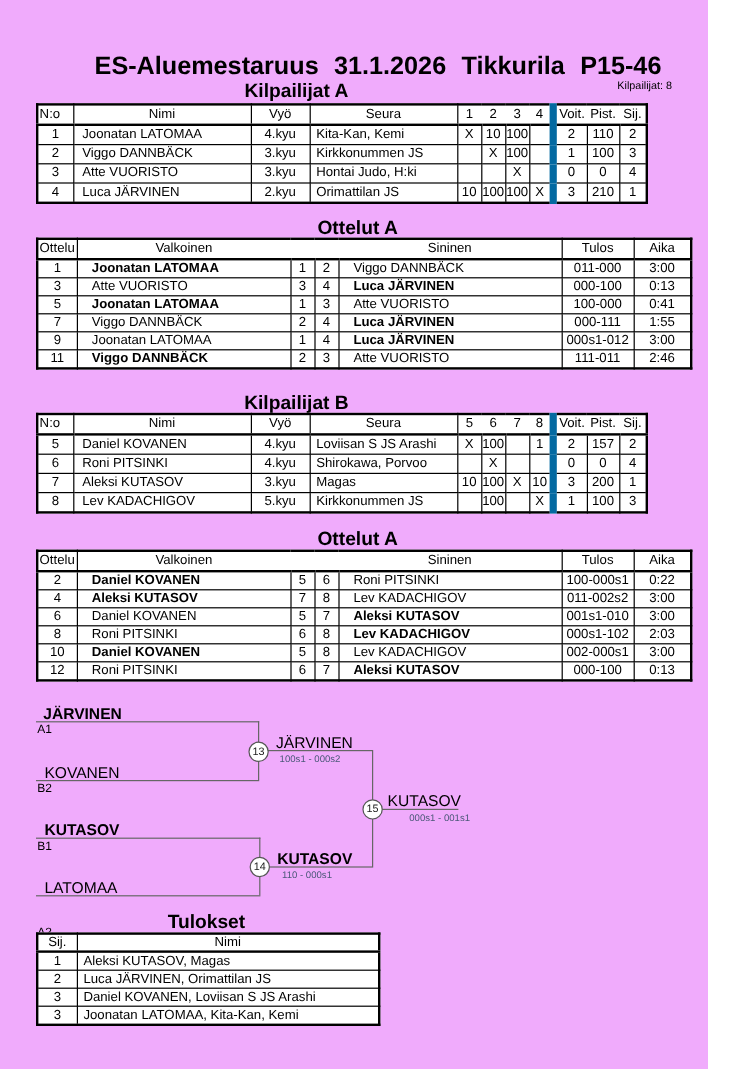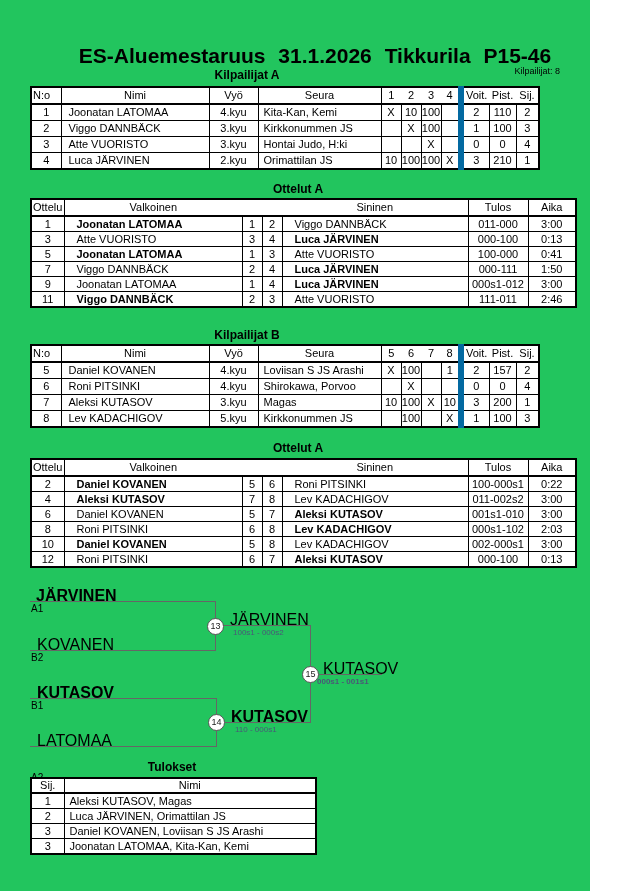--- a/index.html
+++ b/index.html
@@ -1,23 +1,23 @@
 <!DOCTYPE html>
 <html><head>
 <meta charset="utf-8">
 <style>
   html,body{margin:0;padding:0;background:#fff;}
-  .page{position:relative;width:590px;height:891px;background:#22c55e;overflow:hidden;
+  .page{position:relative;width:590px;height:891px;background:#f0abfc;overflow:hidden;
         font-family:"Liberation Sans",sans-serif;color:#000;}
 
   .title{position:absolute;top:44px;left:0;width:630px;text-align:center;
          font-size:21px;font-weight:bold;word-spacing:7px;}
   .comp-count{position:absolute;top:66px;right:30px;font-size:9px;}
 
-  .sec-head{position:absolute;transform:translateX(-50%);font-size:12px;font-weight:bold;white-space:nowrap;}
+  .sec-head{position:absolute;transform:translateX(-50%);font-size:16px;font-weight:bold;white-space:nowrap;}
 
   table{position:absolute;border-collapse:collapse;table-layout:fixed;background:#fff;
         border:2px solid #000;}
   th,td{border:1px solid #000;font-size:11px;line-height:1;padding:0 2px;
         overflow:hidden;white-space:nowrap;text-align:center;vertical-align:middle;}
   thead th{font-weight:normal;border-bottom:2px solid #000;height:15px;}
   td.b{font-weight:bold;}
 
   
   .pool td{height:15px;}
@@ -40,21 +40,21 @@
   .matches th:nth-child(5){border-left:0;}
 
   
   .results td{height:14px;}
   .results td:nth-child(2){text-align:left;padding-left:5px;}
   .results thead th{height:13px;}
 
   
   .bk-h{position:absolute;height:0;border-top:1px solid #666;}
   .bk-v{position:absolute;width:0;border-left:1px solid #666;}
-  .bk-name{position:absolute;font-size:16px;white-space:nowrap;}
+  .bk-name{position:absolute;font-size:13px;white-space:nowrap;}
   .bk-name.bold{font-weight:bold;}
   .bk-code{position:absolute;font-size:10px;white-space:nowrap;}
   .bk-score{position:absolute;font-size:8px;white-space:nowrap;}
   .bk-circle{position:absolute;width:15px;height:15px;border:1px solid #555;border-radius:50%;
              background:#fff;font-size:9px;line-height:15px;text-align:center;color:#222;}
 </style>
 </head>
 <body>
 
 <div class="page">
@@ -198,21 +198,21 @@
           <td>100-000</td>
           <td>0:41</td>
         </tr>
         <tr>
           <td>7</td>
           <td>Viggo DANNBÄCK</td>
           <td>2</td>
           <td>4</td>
           <td class="b">Luca JÄRVINEN</td>
           <td>000-111</td>
-          <td>1:50</td>
+          <td>1:55</td>
         </tr>
         <tr>
           <td>9</td>
           <td>Joonatan LATOMAA</td>
           <td>1</td>
           <td>4</td>
           <td class="b">Luca JÄRVINEN</td>
           <td>000s1-012</td>
           <td>3:00</td>
         </tr>
@@ -417,21 +417,21 @@
   <div class="bk-circle" style="left:207px;top:618px">13</div>
   <div class="bk-name" style="left:230px;top:611px">JÄRVINEN</div>
   <div class="bk-score" style="left: 233px; top: 628px; color: rgb(74, 88, 120);">100s1 - 000s2</div>
 
   <div class="bk-circle" style="left:208px;top:714px">14</div>
   <div class="bk-name bold" style="left:231px;top:708px">KUTASOV</div>
   <div class="bk-score" style="left: 235px; top: 725px; color: rgb(74, 88, 120);">110 - 000s1</div>
 
   <div class="bk-circle" style="left:302px;top:666px">15</div>
   <div class="bk-name" style="left:323px;top:660px">KUTASOV</div>
-  <div class="bk-score" style="left: 317px; top: 677px; color: rgb(74, 88, 120); font-weight: bold;">000s1 - 001s1</div>
+  <div class="bk-score" style="left: 341px; top: 677px; color: rgb(74, 88, 120);">000s1 - 001s1</div>
 
   <div class="sec-head" style="left:172px;top:760px">Tulokset</div>
   <table class="results" style="left:30px;top:777px;width:285px">
     <colgroup>
         <col style="width:33px">
         <col style="width:252px">
       </colgroup>
   <thead>
         <tr>
           <th>Sij.</th>

